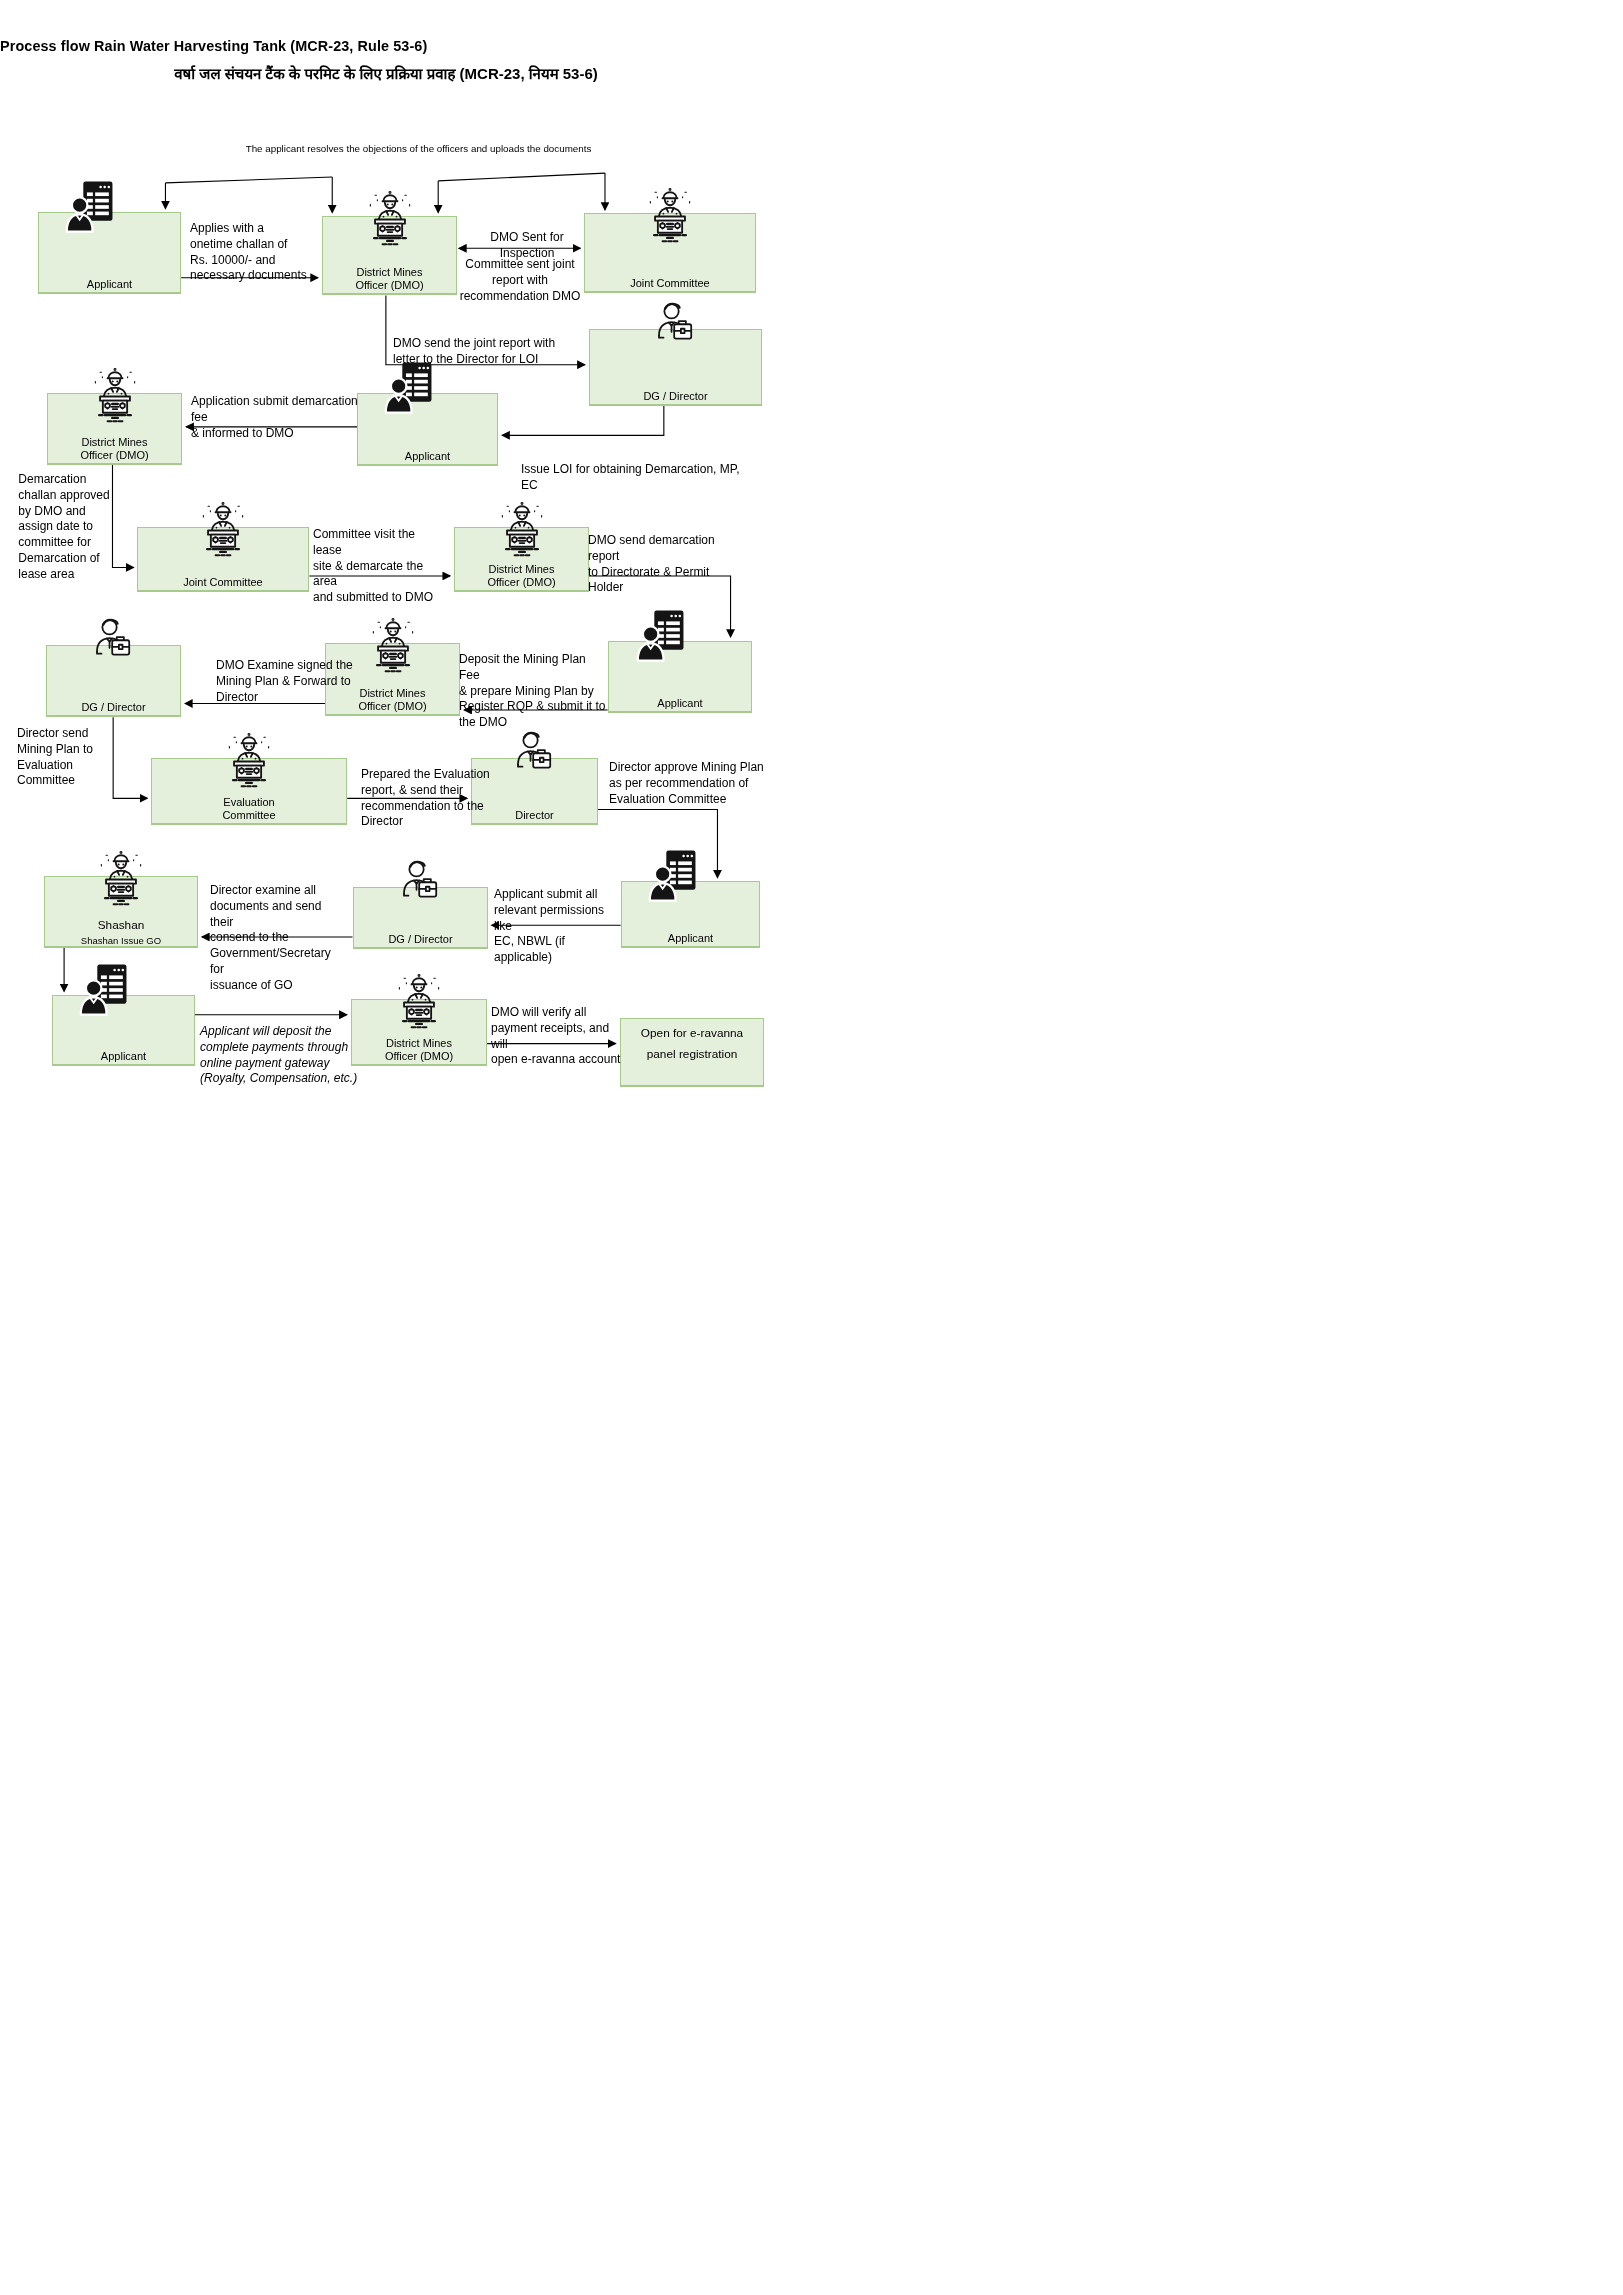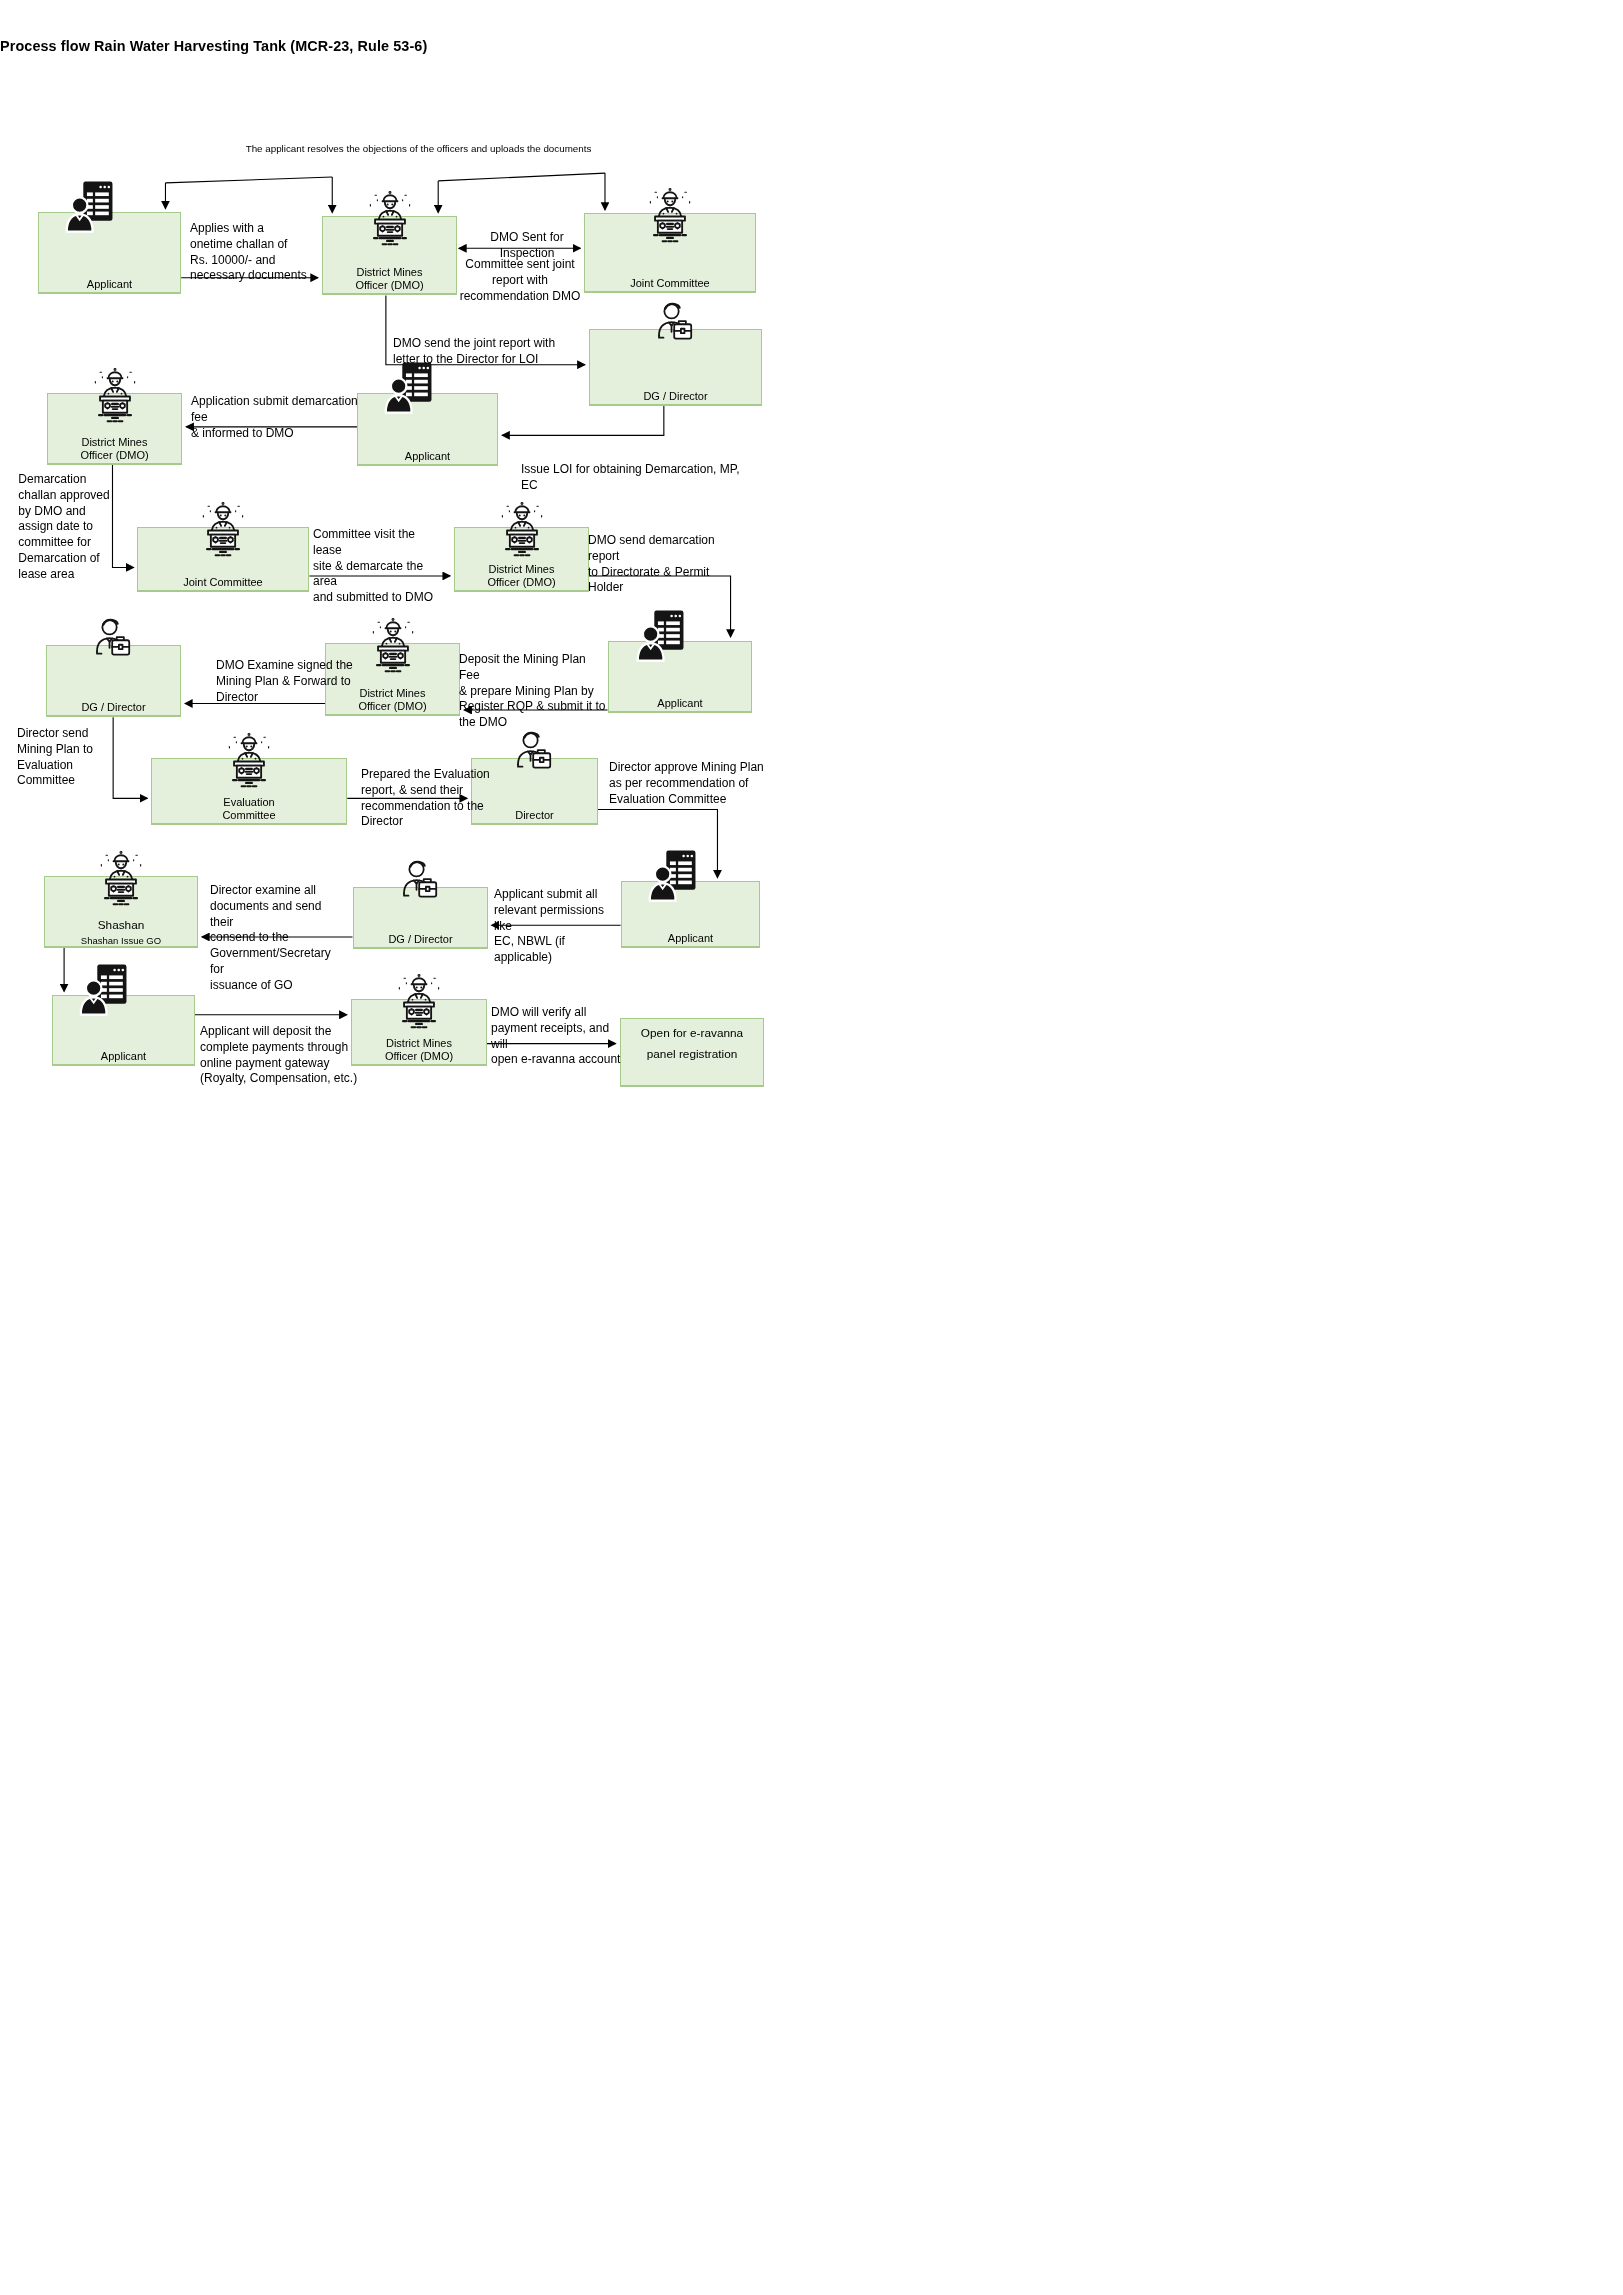--- a/index.html
+++ b/index.html
@@ -96,20 +96,21 @@
         <path d="M56 70 h38"></path>
         <rect x="71" y="65" width="8" height="10" fill="#ffffff"></rect>
       </g>
     </symbol>
   </defs>
 </svg>
 
 <div id="canvas">
 
   <div class="title-en">Process flow Rain Water Harvesting Tank (MCR-23, Rule 53-6)</div>
+  <div class="title-hi">वर्षा जल संचयन टैंक के परमिट के लिए प्रक्रिया प्रवाह (MCR-23, नियम 53-6)</div>
   <div class="note">The applicant resolves the objections of the officers and uploads the documents</div>
 
   <svg class="wires" viewBox="0 0 1240 1754">
     <defs>
       <marker id="arr" viewBox="0 0 10 10" refX="8.5" refY="5" markerWidth="8" markerHeight="8" orient="auto-start-reverse">
         <path d="M0 0 L10 5 L0 10 z" fill="#000"></path>
       </marker>
     </defs>
     <g stroke="#000" stroke-width="1.7" fill="none">
       <path d="M253 279 L508 270"></path>
@@ -310,21 +311,21 @@
 as per recommendation of
 Evaluation Committee</div>
   <div class="ann" style="left:494px;top:887px;width:131px;">Applicant submit all
 relevant permissions like
 EC, NBWL (if applicable)</div>
   <div class="ann" style="left:210px;top:883px;width:137px;">Director examine all
 documents and send their
 consend to the
 Government/Secretary for
 issuance of GO</div>
-  <div class="ann" style="left:200px;top:1024px;width:160px;">Applicant will deposit the
+  <div class="ann" style="left:200px;top:1024px;width:160px;font-style:italic;">Applicant will deposit the
 complete payments through
 online payment gateway
 (Royalty, Compensation, etc.)</div>
   <div class="ann" style="left:491px;top:1005px;width:134px;">DMO will verify all
 payment receipts, and will
 open e-ravanna account</div>
 
 </div>
 
 

